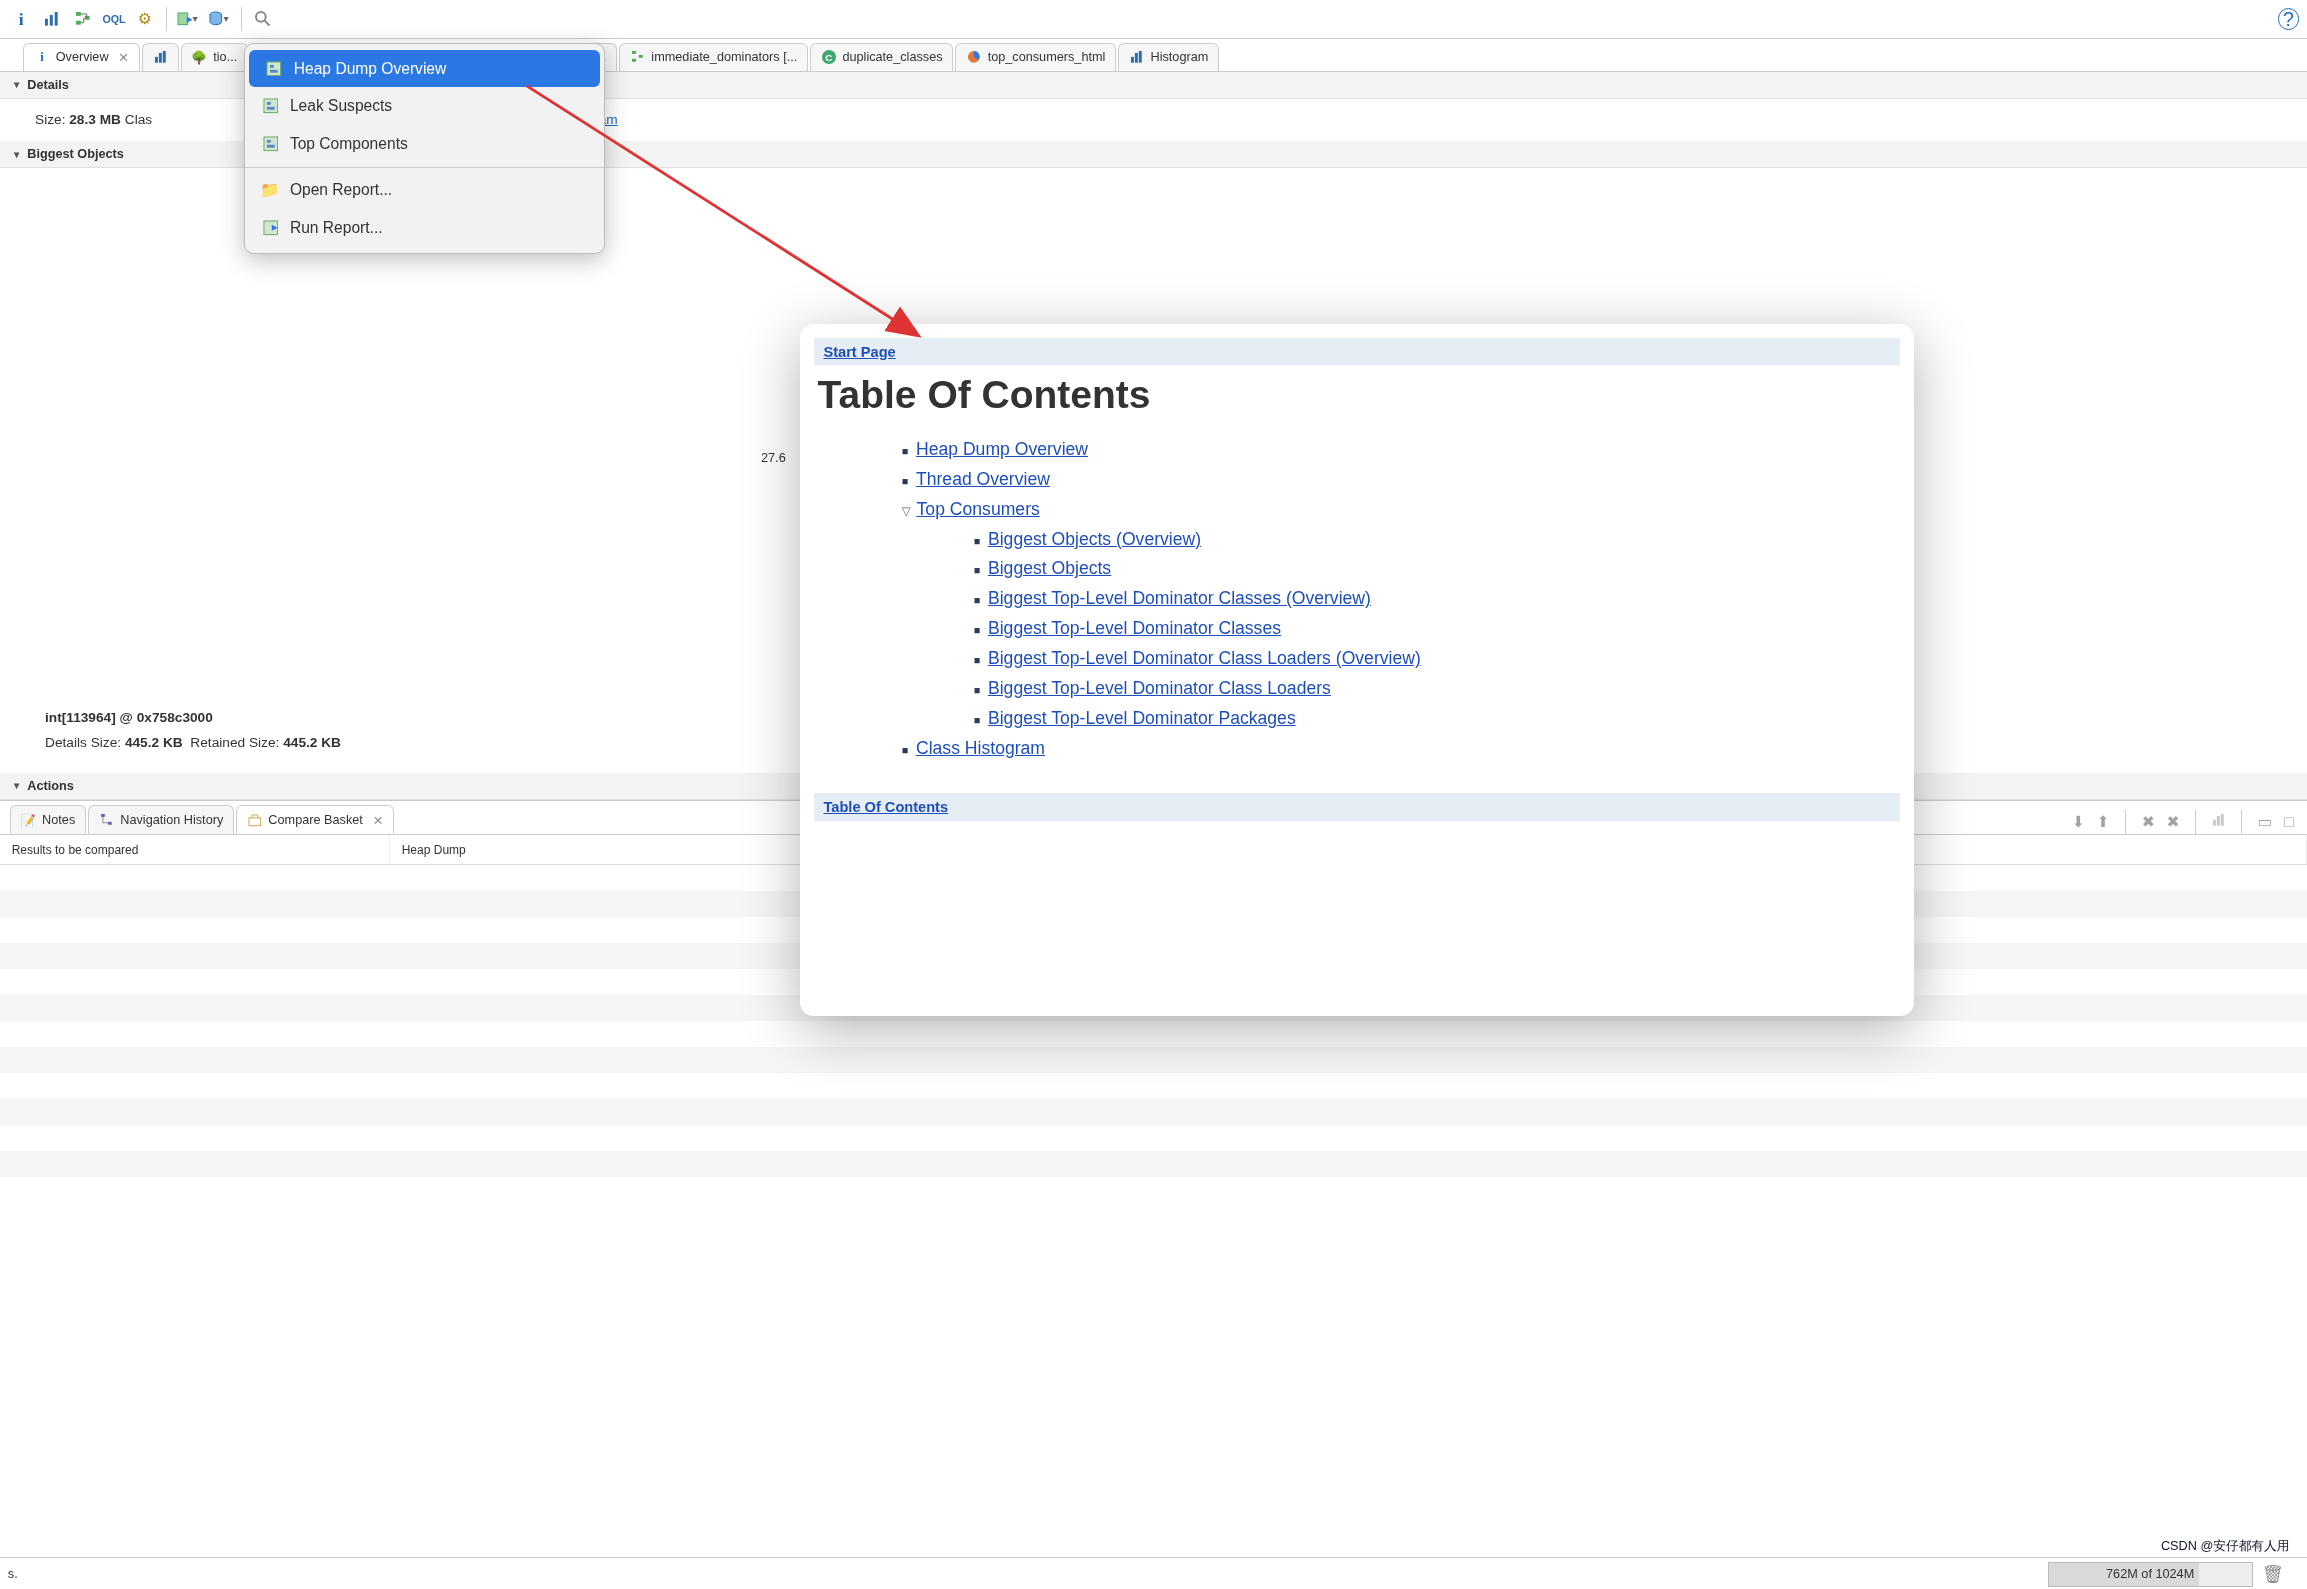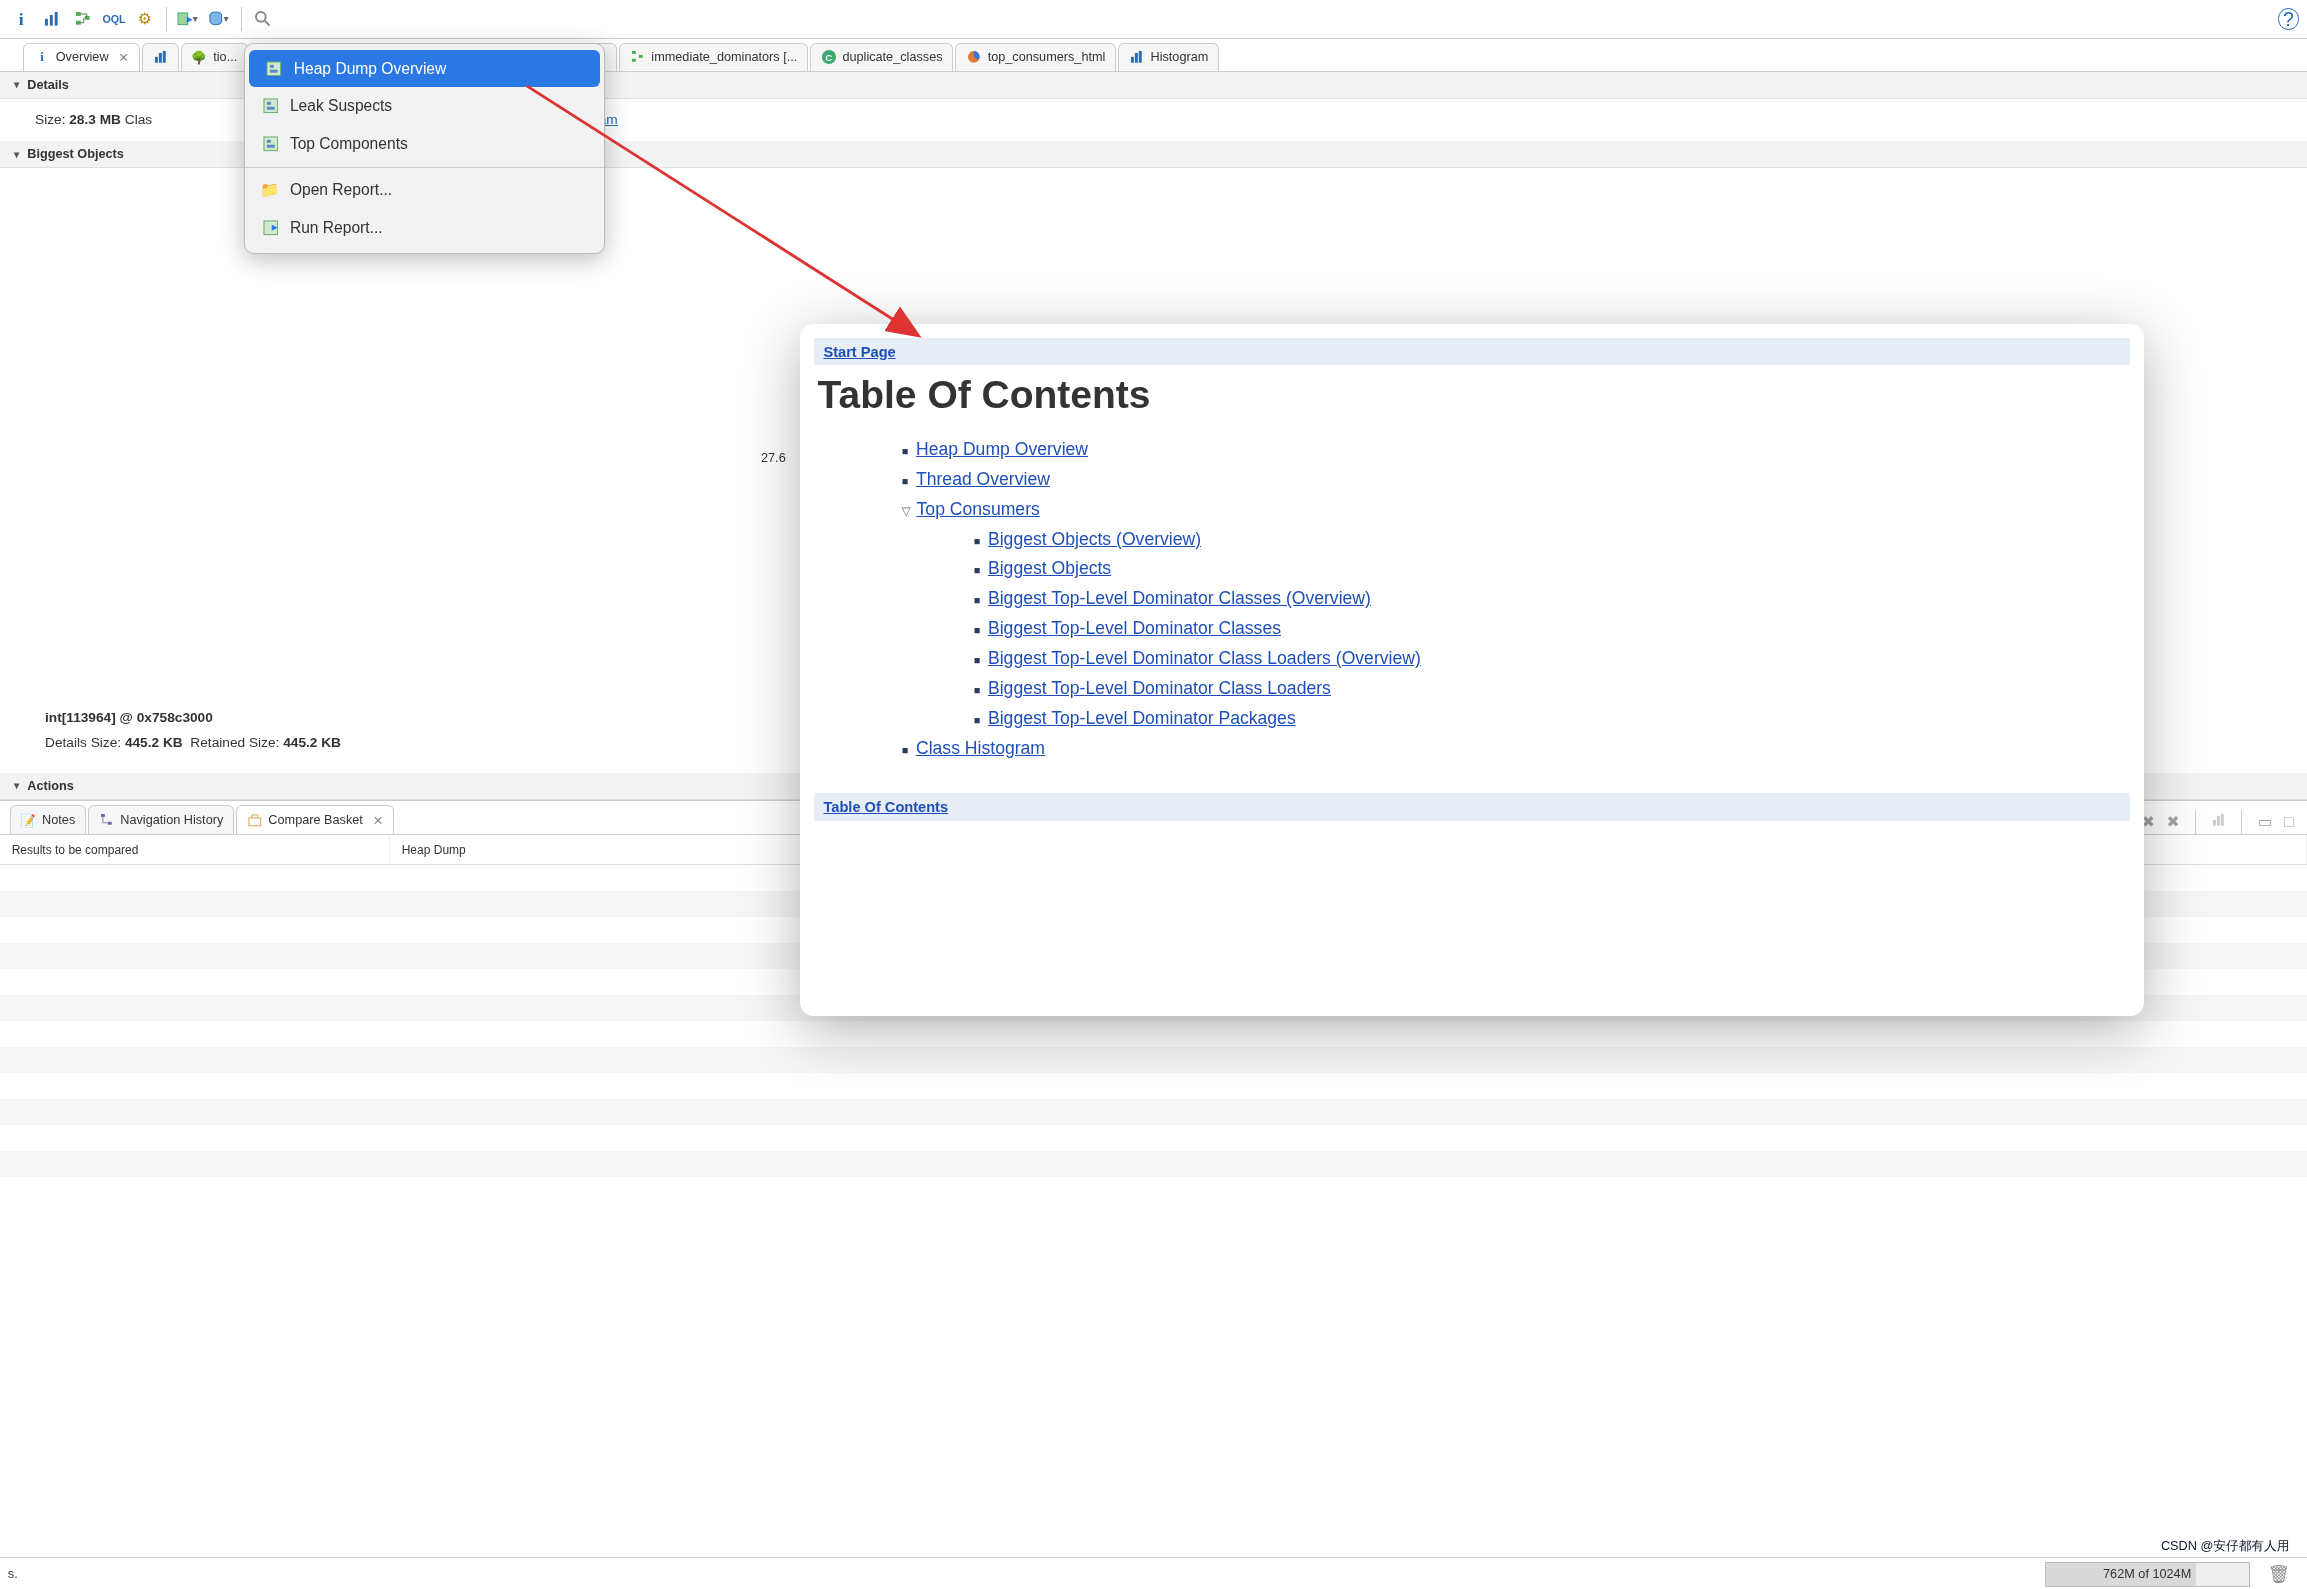--- a/index.html
+++ b/index.html
@@ -37,35 +37,35 @@
 .bt-toolbar { margin-left: auto; display: flex; gap: 11.7px; padding: 0 13.7px; align-items: center; }
 .bt-ic { opacity: .45; cursor: pointer; font-size: 15.6px; }
 
 .grid-hdr { display: flex; background: #fff; border-bottom: 1px solid #ddd; }
 .grid-hdr div { padding: 7.8px 11.7px; font-size: 12px; border-right: 1px solid #eee; }
 .grid-rows .row { height: 26px; }
 .grid-rows .row:nth-child(even) { background: #f6f6f6; }
 
 .status { position: absolute; bottom: 0; left: 0; right: 0; height: 33px; border-top: 1px solid #ccc; display: flex; align-items: center; font-size: 12.7px; }
 .status .left { padding-left: 7.8px; }
-.mem-box { margin-left: auto; display: flex; align-items: center; gap: 18px; padding-right: 17px; }
+.mem-box { margin-left: auto; display: flex; align-items: center; gap: 9px; padding-right: 23px; }
 .mem-bar { position: relative; width: 205px; height: 25px; border: 1px solid #bbb; background: #eee; display: flex; align-items: center; justify-content: center; }
 .mem-fill { position: absolute; left: 0; top: 0; bottom: 0; width: 74%; background: #d9d9d9; }
 .mem-txt { position: relative; z-index: 1; }
 .trash { color: #888; cursor: pointer; font-size: 17.6px; }
 .wm { position: absolute; right: 17.6px; bottom: 35px; color: #0f172a; font-size: 12.7px; }
 
 .dropdown { position: absolute; left: 244px; top: 43px; width: 361px; background: #f2f2f2; border: 1px solid #bbb; border-radius: 9.8px; box-shadow: 0 5.9px 23.4px rgba(0,0,0,.25); padding: 5.9px 0; z-index: 50; }
 .dd-item { display: flex; align-items: center; gap: 11.7px; padding: 9.8px 17.6px; font-size: 15.6px; cursor: pointer; }
 .dd-item.sel { background: #2b78e4; color: #fff; border-radius: 5.9px; margin: 0 3.9px; }
 .dd-sep { height: 1px; background: #ccc; margin: 3.9px 0; }
 
 .arrow-svg { position: absolute; left: 517px; top: 76px; z-index: 60; pointer-events: none; }
 
-.popup { position: absolute; left: 800px; top: 324px; width: 1344px; background: #fff; border-radius: 13.7px; box-shadow: 0 13.7px 59px rgba(0,0,0,.3); padding: 13.7px 13.7px 195px 13.7px; z-index: 40; }
+.popup { position: absolute; left: 800px; top: 324px; width: 1114px; background: #fff; border-radius: 13.7px; box-shadow: 0 13.7px 59px rgba(0,0,0,.3); padding: 13.7px 13.7px 195px 13.7px; z-index: 40; }
 .pop-hdr { background: #e6edf5; padding: 5.9px 9.8px; }
 .pop-hdr a { color: #1e4fb8; font-weight: 700; font-size: 14.6px; text-decoration: underline; }
 .pop-title { font-size: 39px; font-weight: 800; padding: 7.8px 3.9px 17.6px 3.9px; }
 .toc { padding-left: 88px; font-size: 17.6px; line-height: 1.7; }
 .toc a { color: #1e4fb8; text-decoration: underline; }
 .toc .b { color: #293a5a; margin-right: 7.8px; font-size: 10.7px; }
 .toc .exp { color: #666; margin-right: 5.9px; font-size: 11.7px; }
 .toc .sub { padding-left: 72px; }
 .pop-foot { background: #e6edf5; padding: 5.9px 9.8px; margin-top: 29px; }
 .pop-foot a { color: #1e4fb8; font-weight: 700; font-size: 14.6px; text-decoration: underline; }

